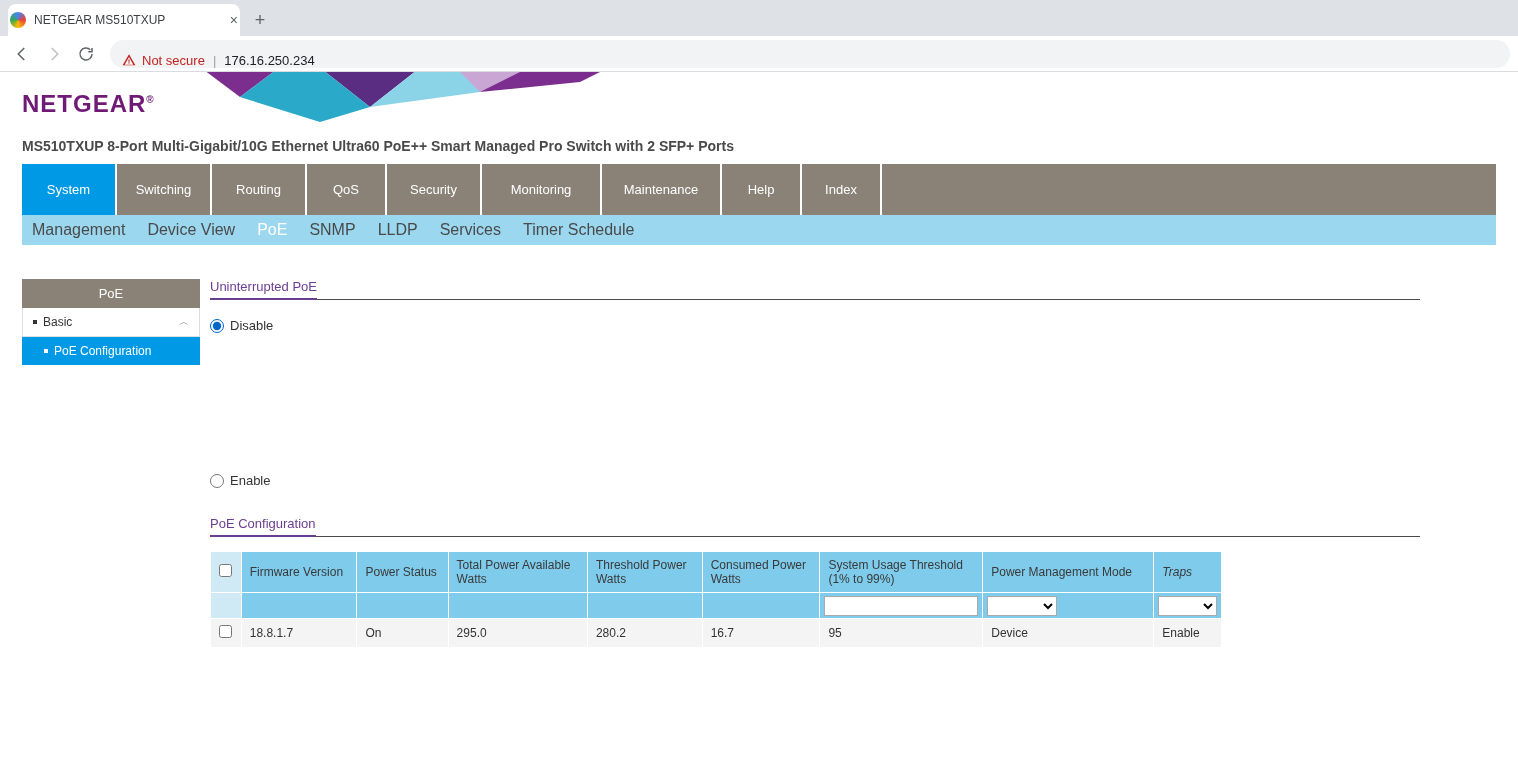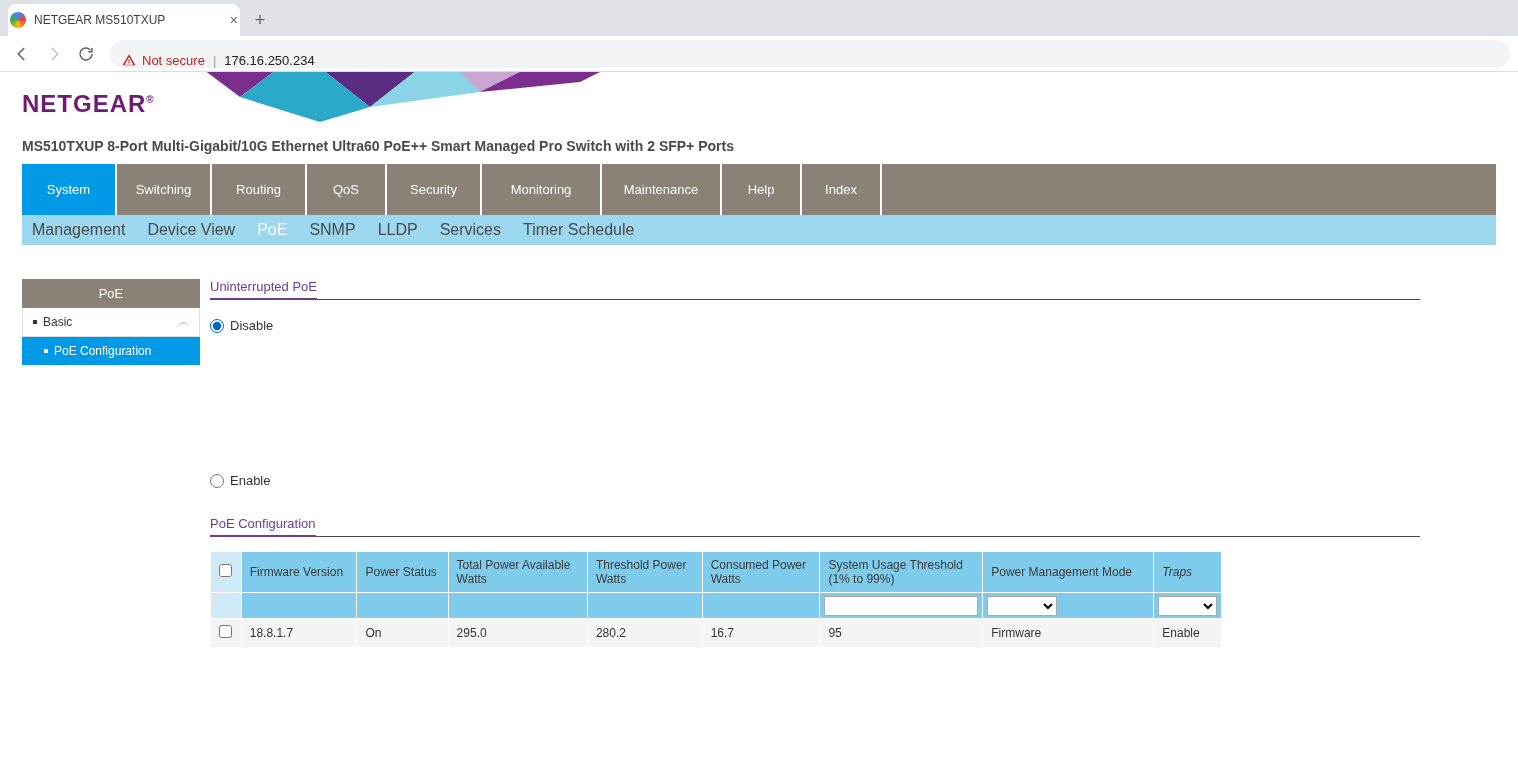--- a/index.html
+++ b/index.html
@@ -205,20 +205,20 @@
             <td><select class="sel"><option></option></select></td>
           </tr>
           <tr class="datarow">
             <td class="chkcell" style="background:#f4f4f4 !important"><input type="checkbox" style=""></td>
             <td>18.8.1.7</td>
             <td>On</td>
             <td>295.0</td>
             <td>280.2</td>
             <td>16.7</td>
             <td>95</td>
-            <td>Firmware</td>
+            <td>Device</td>
             <td>Enable</td>
           </tr>
         </tbody>
       </table>
     </div>
   </div>
 </div>
 
 </body></html>

